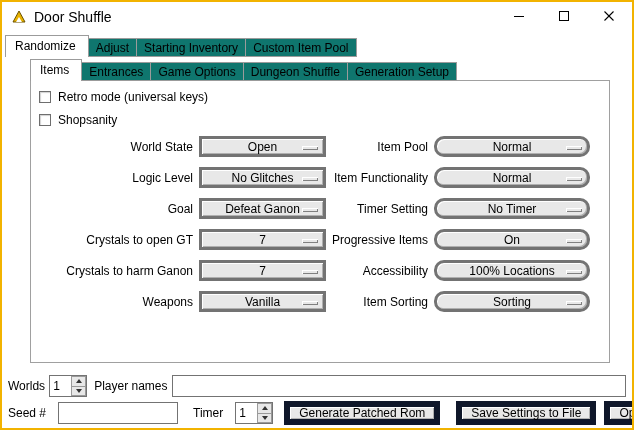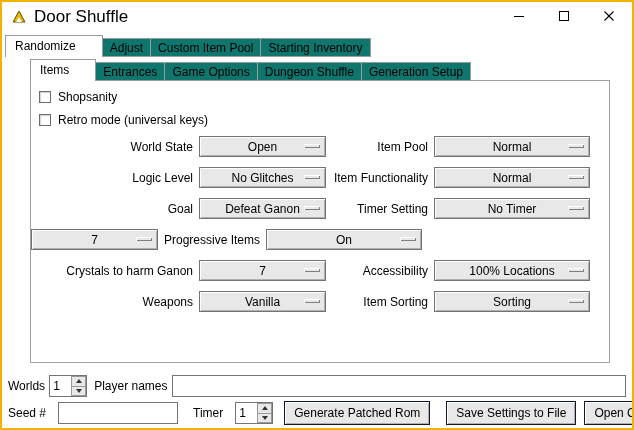--- a/index.html
+++ b/index.html
@@ -17,21 +17,21 @@
     background:#fff;
     overflow:hidden;
   }
   
   .titlebar {
     position:absolute; top:0; left:0; right:0; height:29px;
     background:#fff;
     display:flex; align-items:center;
   }
   .app-icon { margin-left:9px; width:16px; height:16px; display:flex; align-items:center; justify-content:center; }
-  .title-text { margin-left:7px; font-size:17px;text-align:center; }
+  .title-text { margin-left:7px; font-size:14px;text-align:center; }
   .win-controls { position:absolute; right:0; top:0; height:29px; display:flex; }
   .win-btn { width:45px; height:29px; display:flex; align-items:center; justify-content:center; }
   
   .tabbar { position:absolute; display:flex; align-items:flex-end; height:22px; z-index:2; }
   .outer-tabs { left:3px; top:33px; }
   .inner-tabs { left:28px; top:57px; }
   .tab {
     height:19px;
     padding:0 7px;
     background:#0f766e;
@@ -40,21 +40,21 @@
     display:flex; align-items:center;
     white-space:nowrap;
     position:relative;
     cursor:default;
   }
   .tab:first-child { margin-left:0; }
   .tab.selected {
     height:22px;
     background:#fff;
     border-bottom:none;
-    padding:0 26px 2px 9px;
+    padding:0 12px 2px 9px;
     z-index:3;
   }
   
   .inner-pane {
     position:absolute;
     left:28px; top:78px;
     width:580px; height:283px;
     border:1px solid #a0a0a0;
     background:#fff;
     z-index:1;
@@ -69,27 +69,27 @@
     margin-right:7px;
     flex:0 0 auto;
   }
   .form-row { display:flex; align-items:center; height:31px; }
   .lbl { text-align:right; white-space:nowrap; }
   .lbl.left  { width:168px; padding-right:6px; }
   .lbl.right { width:108px; padding-right:6px; }
   .dd {
     position:relative; height:21px;
     background:var(--btn-face);
-    border:1px solid #737373;
+    border:3px solid #737373;
     box-shadow:inset 1px 1px 0 #ffffff, inset -1px -1px 0 #b0b0b0;
     display:flex; align-items:center; justify-content:center;
     cursor:default;
   }
   .dd.left  { width:127px; }
-  .dd.right { width:156px; }
+  .dd.right { width:156px;border-radius:10px; }
   .dd-text { position:relative; z-index:1; }
   .dd-ind {
     position:absolute; right:5px; top:7px;
     width:16px; height:4px;
     background:var(--btn-face);
     box-shadow:inset 1px 1px 0 #ffffff, inset -1px -1px 0 #808080;
   }
   
   .bottom-row { position:absolute; left:6px; right:6px; display:flex; align-items:center; }
   .row1 { top:373px; height:22px; }
@@ -117,21 +117,21 @@
     border:1px solid #9a9a9a;
     display:flex; align-items:center; justify-content:center;
   }
   .spin-btn + .spin-btn { border-top:none; }
   .arr-up { width:0; height:0; border-left:3px solid transparent; border-right:3px solid transparent; border-bottom:4px solid #333; }
   .arr-down { width:0; height:0; border-left:3px solid transparent; border-right:3px solid transparent; border-top:4px solid #333; }
   .btn {
     height:24px;
     padding:0 9px;
     background:var(--btn-face);
-    border:1px solid #0f172a;
+    border:6px solid #0f172a;
     box-shadow:inset 1px 1px 0 #ffffff, inset -1px -1px 0 #b0b0b0;
     display:flex; align-items:center; justify-content:center;
     white-space:nowrap;
     cursor:default;
   } .ml8 { margin-left:7px; } .mr4 { margin-right:4px; } .ml3 { margin-left:3px; }
   .spacer { flex:1 1 auto; }
   .seed-entry { width:120px; }
 </style>
 </head>
 <body>
@@ -162,41 +162,41 @@
             <line x1="0.5" y1="0.5" x2="9.5" y2="9.5" stroke="#000" stroke-width="1.1"></line>
             <line x1="9.5" y1="0.5" x2="0.5" y2="9.5" stroke="#000" stroke-width="1.1"></line>
           </svg>
       </div>
     </div>
   </div>
 
   <div class="tabbar outer-tabs">
     <div class="tab selected">Randomize</div>
     <div class="tab">Adjust</div>
+    <div class="tab">Starting Inventory</div>
     <div class="tab">Custom Item Pool</div>
-    <div class="tab">Starting Inventory</div>
   </div>
 
   <div class="tabbar inner-tabs">
     <div class="tab selected">Items</div>
     <div class="tab">Entrances</div>
     <div class="tab">Game Options</div>
     <div class="tab">Dungeon Shuffle</div>
     <div class="tab">Generation Setup</div>
   </div>
 
   <div class="inner-pane">
 
     <div class="check-row">
       <div class="checkbox"></div>
-      <span>Shopsanity</span>
+      <span>Retro mode (universal keys)</span>
     </div>
     <div class="check-row">
       <div class="checkbox"></div>
-      <span>Retro mode (universal keys)</span>
+      <span>Shopsanity</span>
     </div>
 
     <div class="form">
 
       <div class="form-row">
         <span class="lbl left">World State</span>
         <div class="dd left">
           <span class="dd-text">Open</span>
           <span class="dd-ind"></span>
         </div>
@@ -227,20 +227,21 @@
           <span class="dd-ind"></span>
         </div>
         <span class="lbl right">Timer Setting</span>
         <div class="dd right">
           <span class="dd-text">No Timer</span>
           <span class="dd-ind"></span>
         </div>
       </div>
 
       <div class="form-row">
+        <span class="lbl left">Crystals to open GT</span>
         <div class="dd left">
           <span class="dd-text">7</span>
           <span class="dd-ind"></span>
         </div>
         <span class="lbl right">Progressive Items</span>
         <div class="dd right">
           <span class="dd-text">On</span>
           <span class="dd-ind"></span>
         </div>
       </div>

